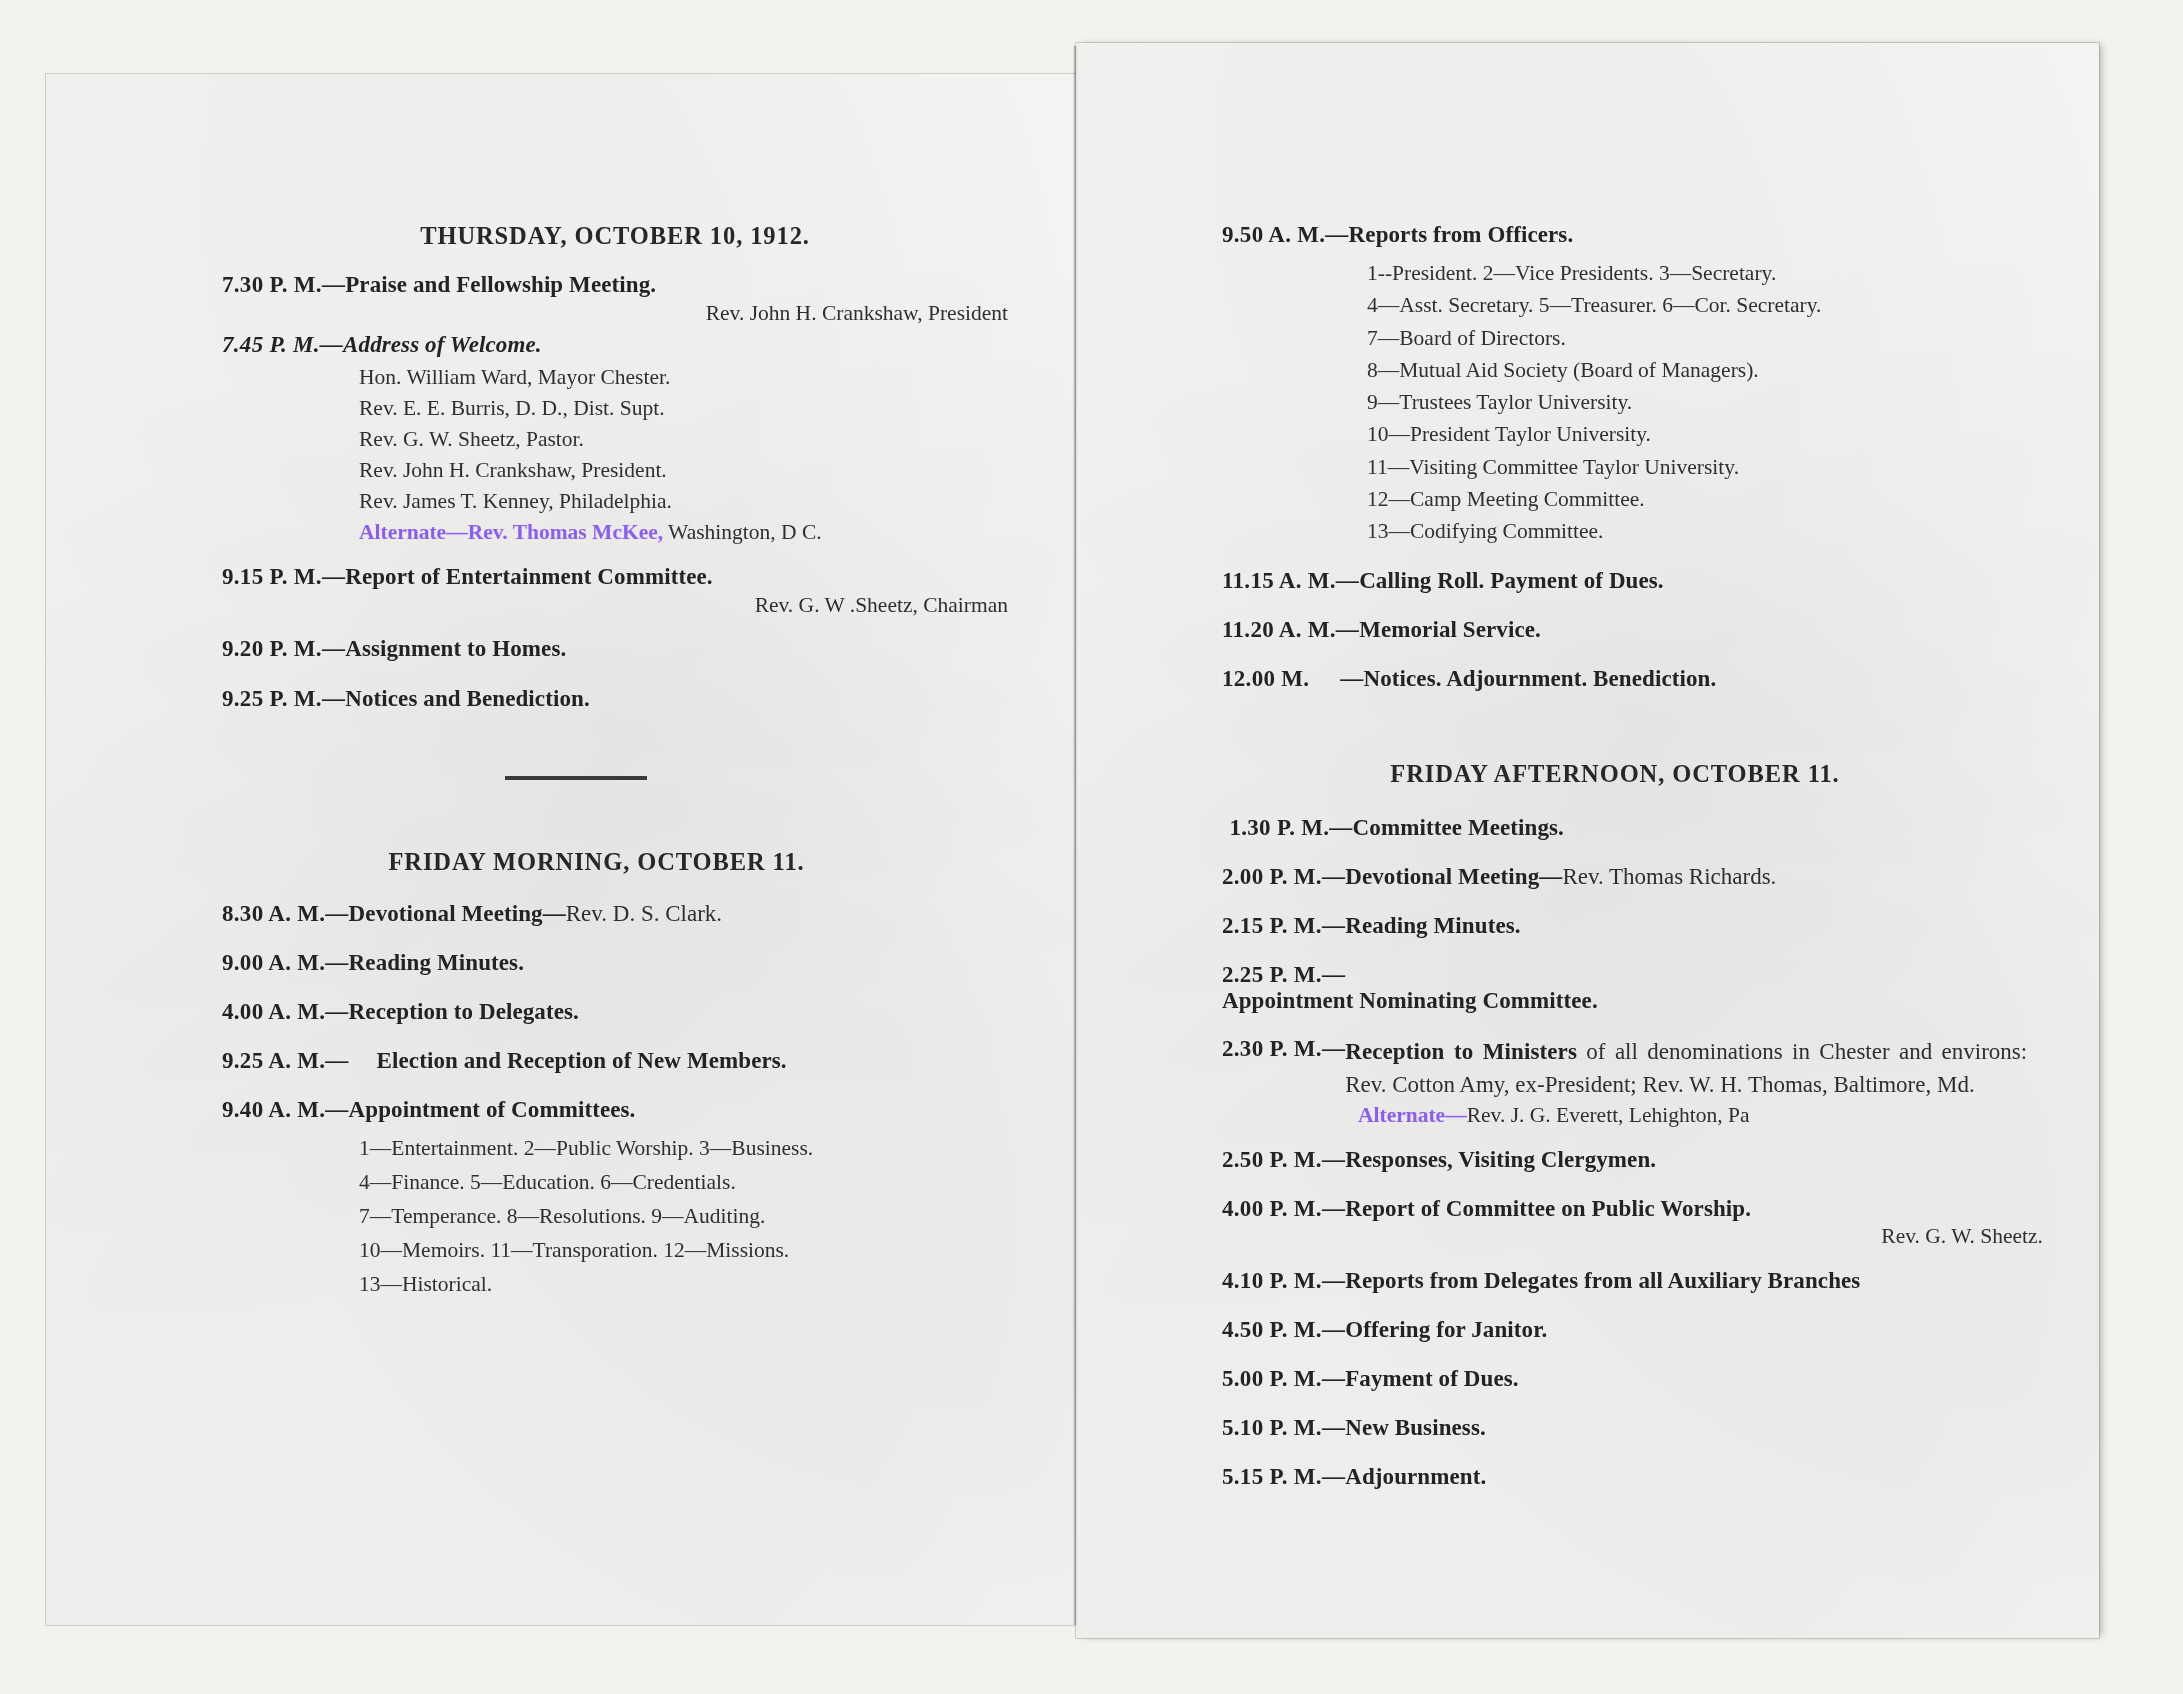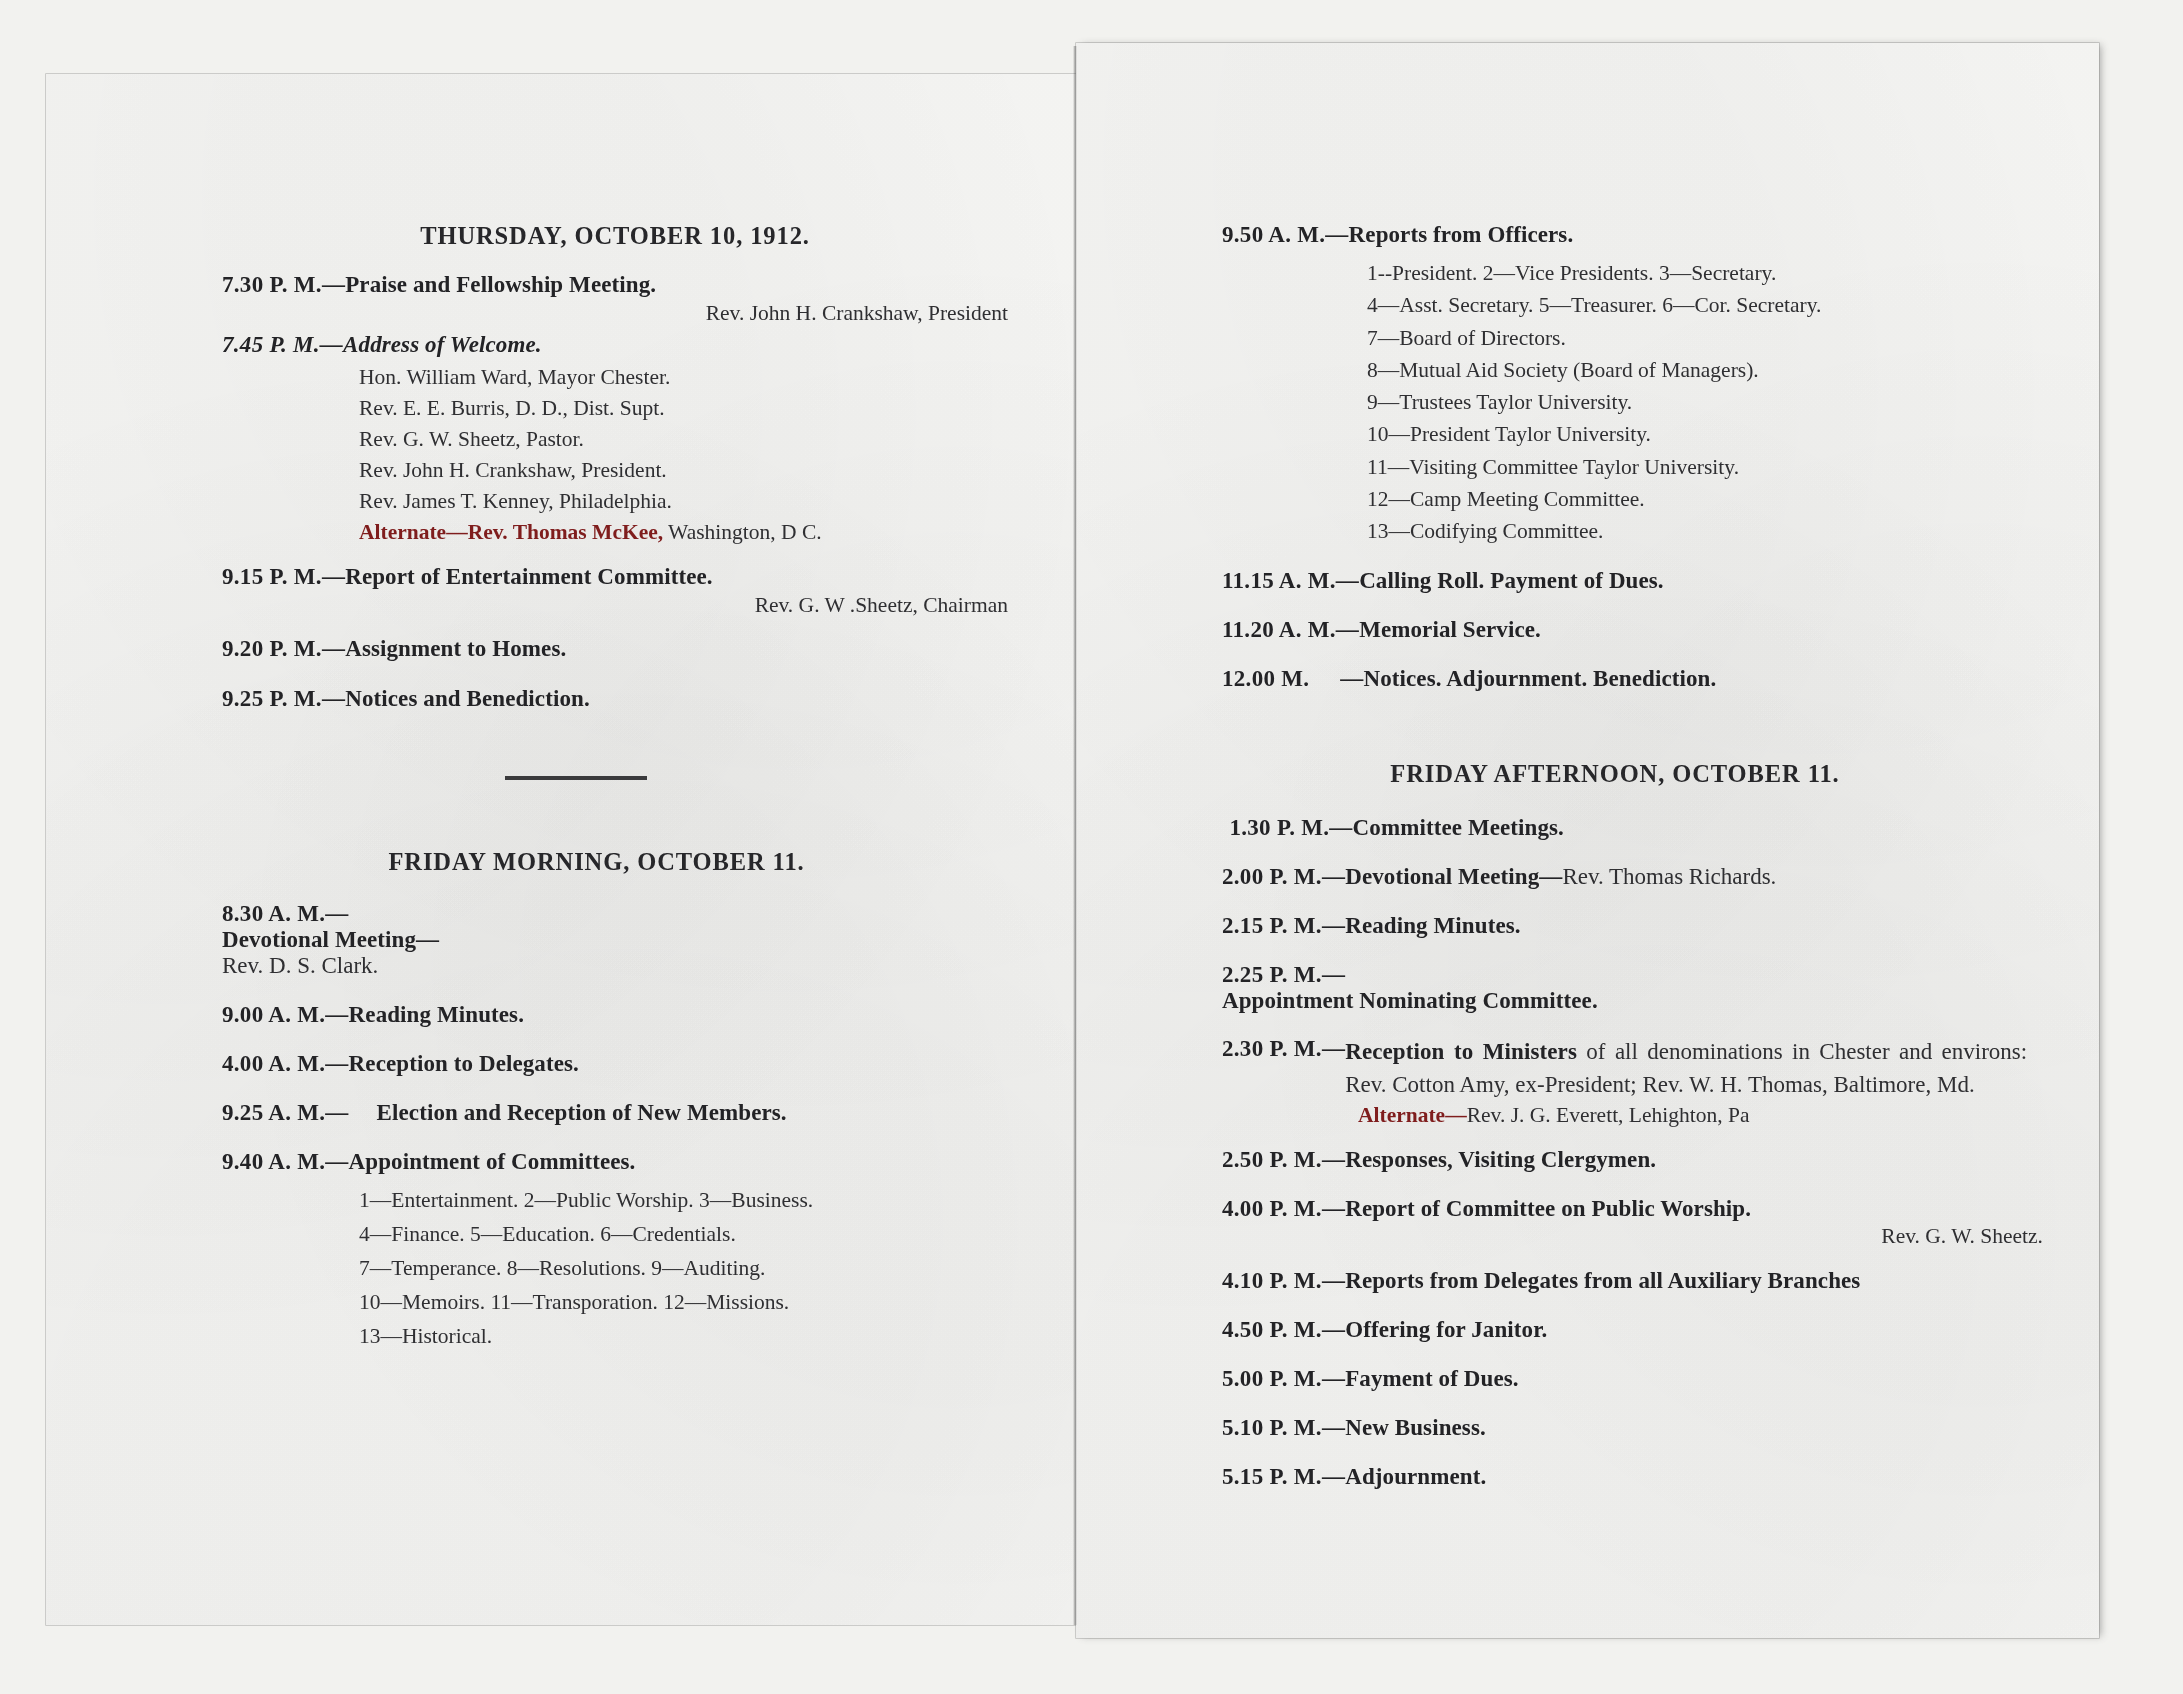--- a/index.html
+++ b/index.html
@@ -96,21 +96,21 @@
     text-align: justify;
   }
   .sub {
     font-size: 21.5px;
     font-weight: normal;
     color: #2f2f32;
   }
   .sub-b {
     font-size: 21.5px;
     font-weight: bold;
-    color: #7f1d1d;
+    color: #8b5cf6;
   }
   .center-b {
     font-weight: bold;
     font-size: 22px;
     color: #232326;
   }
   .rule {
     height: 3.7px;
     background: #3a3a3c;
     margin: 0 auto;
@@ -167,21 +167,21 @@
 
     <div class="row">
       <span class="time">9.25 P. M.—</span>
       <span class="body-b">Notices and Benediction.</span>
     </div>
 
     <div class="rule" style="width:142px; margin-top:64px; margin-left:283px;"></div>
 
     <div class="sec-head" style="margin-top:68px; margin-bottom:25px; padding-right:37px;">FRIDAY MORNING, OCTOBER 11.</div>
 
-    <div class="row" style="margin-bottom:23px;flex-direction:column;">
+    <div class="row" style="margin-bottom:23px;">
       <span class="time">8.30 A. M.—</span>
       <span class="body-b">Devotional Meeting—</span>
         <span class="body-r">Rev. D. S. Clark.</span>
     </div>
     <div class="row" style="margin-bottom:23px;">
       <span class="time">9.00 A. M.—</span>
       <span class="body-b">Reading Minutes.</span>
     </div>
     <div class="row" style="margin-bottom:23px;">
       <span class="time">4.00 A. M.—</span>

